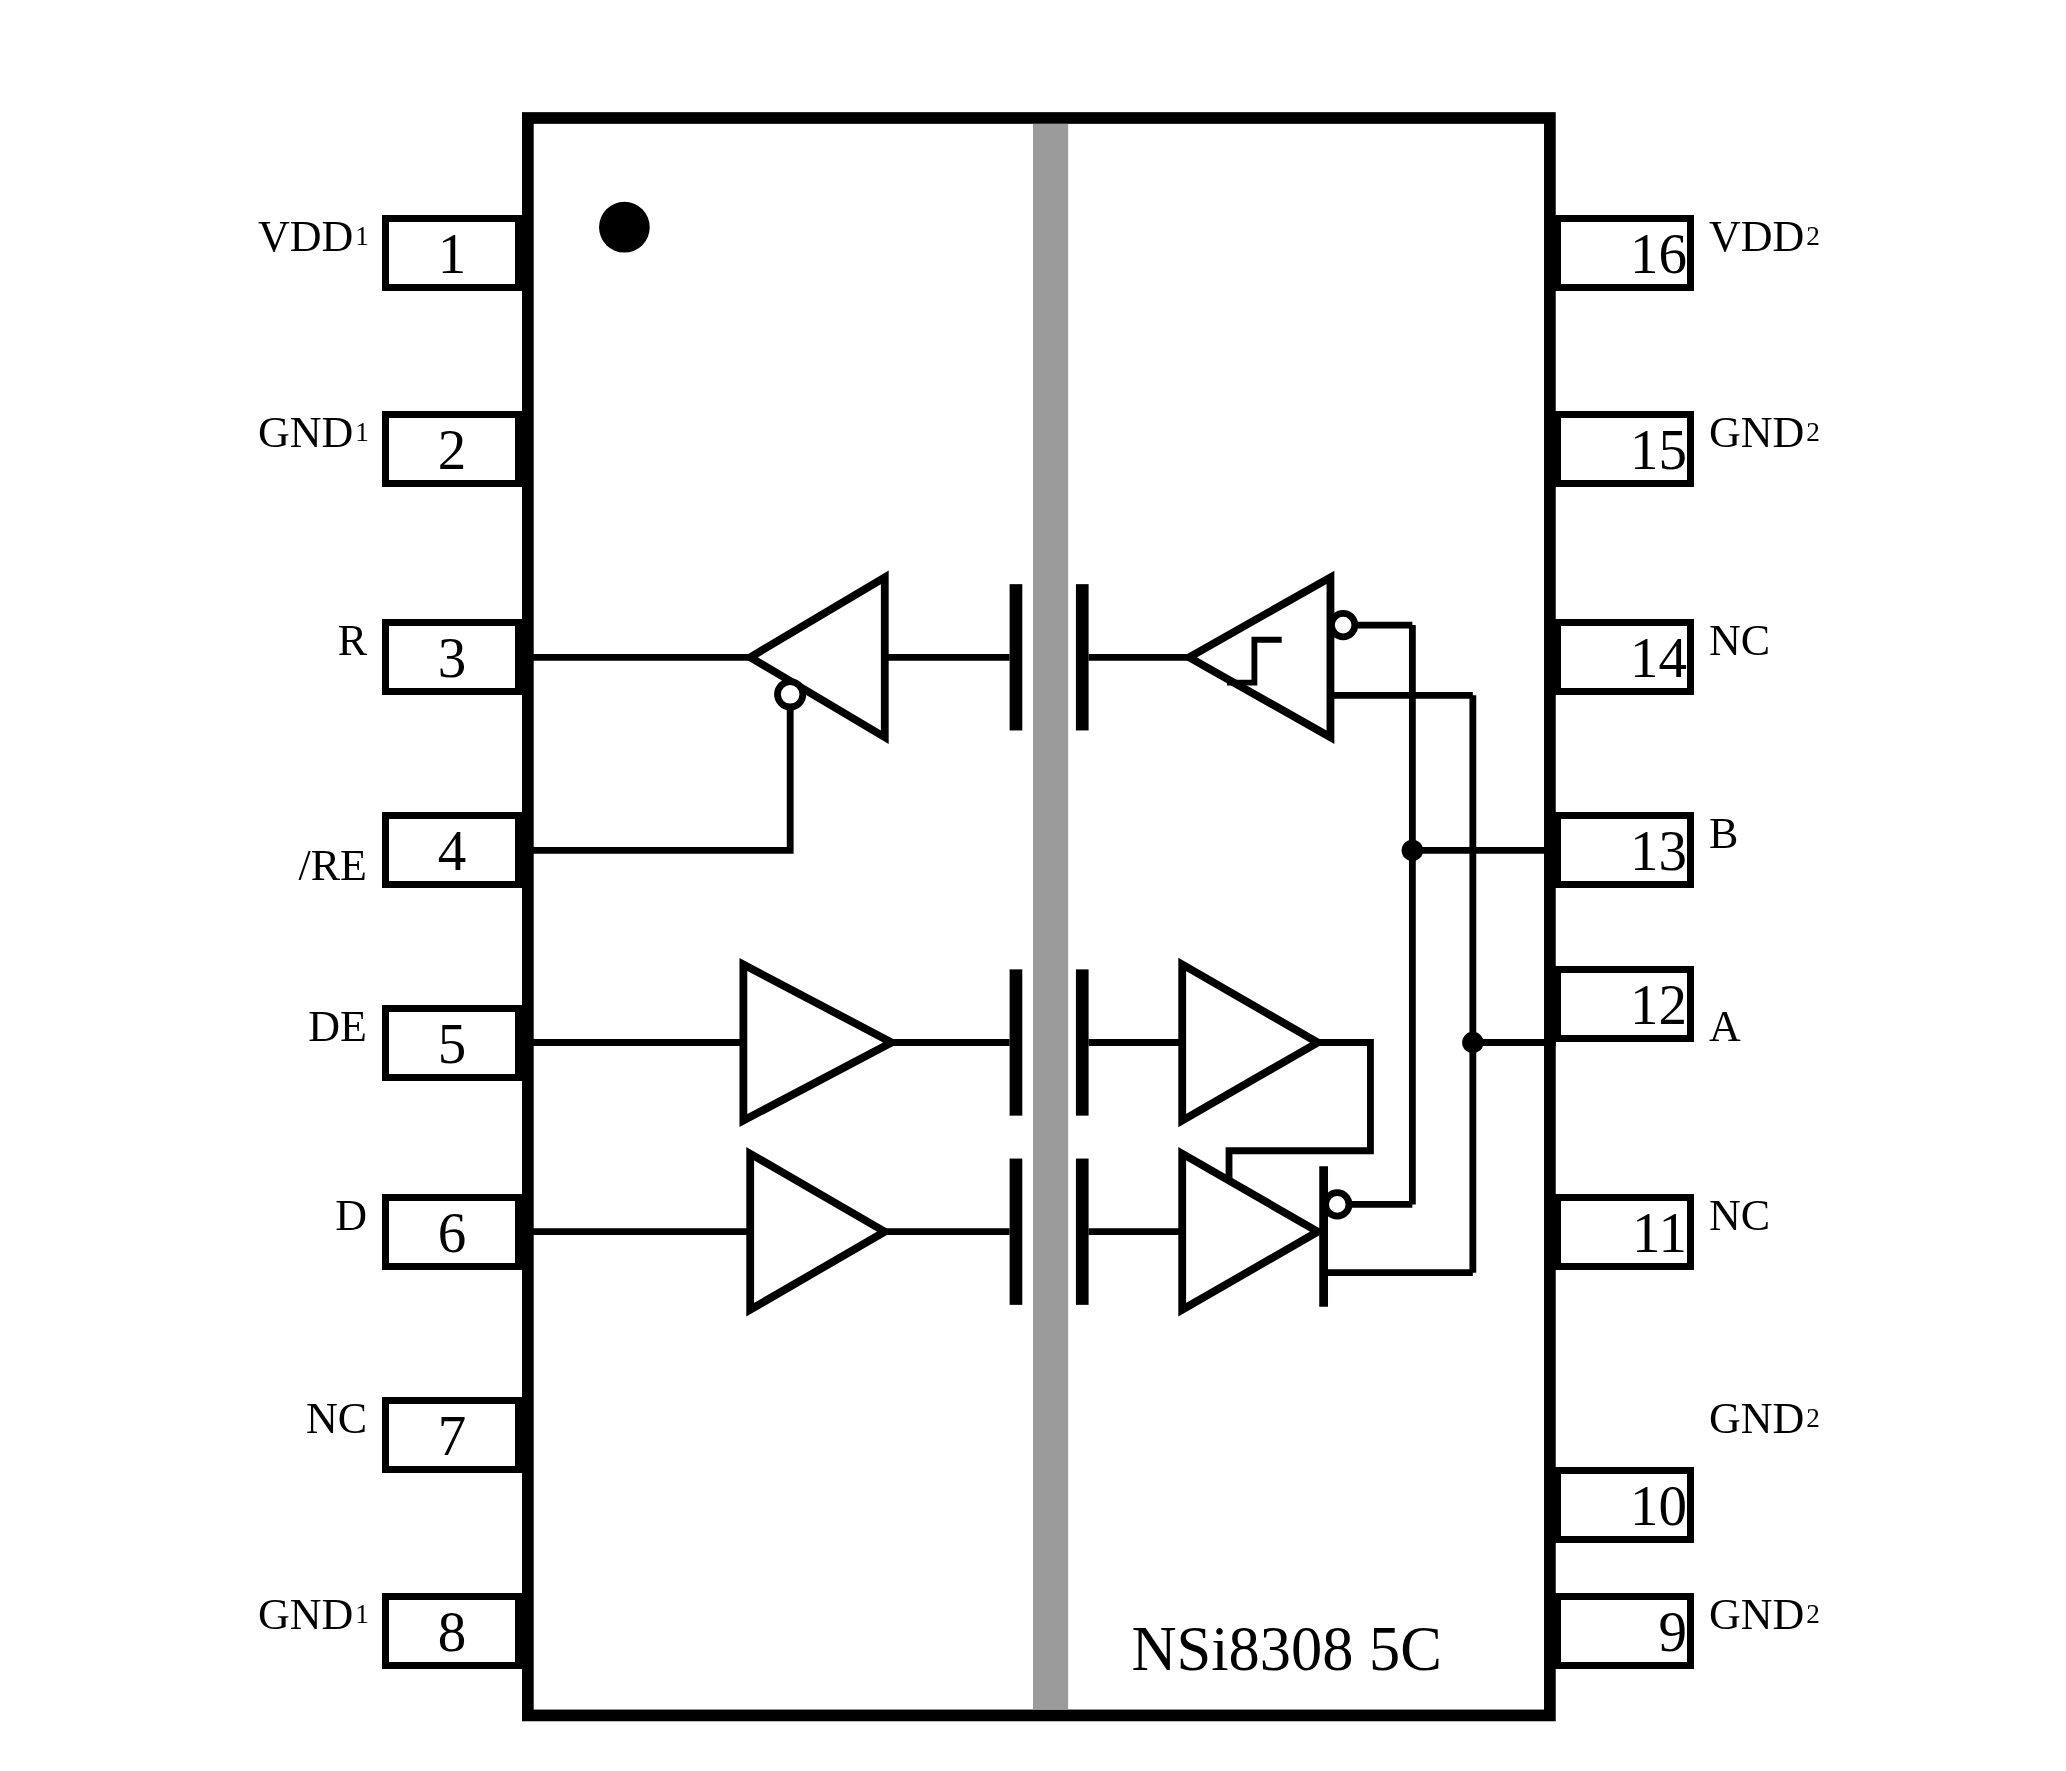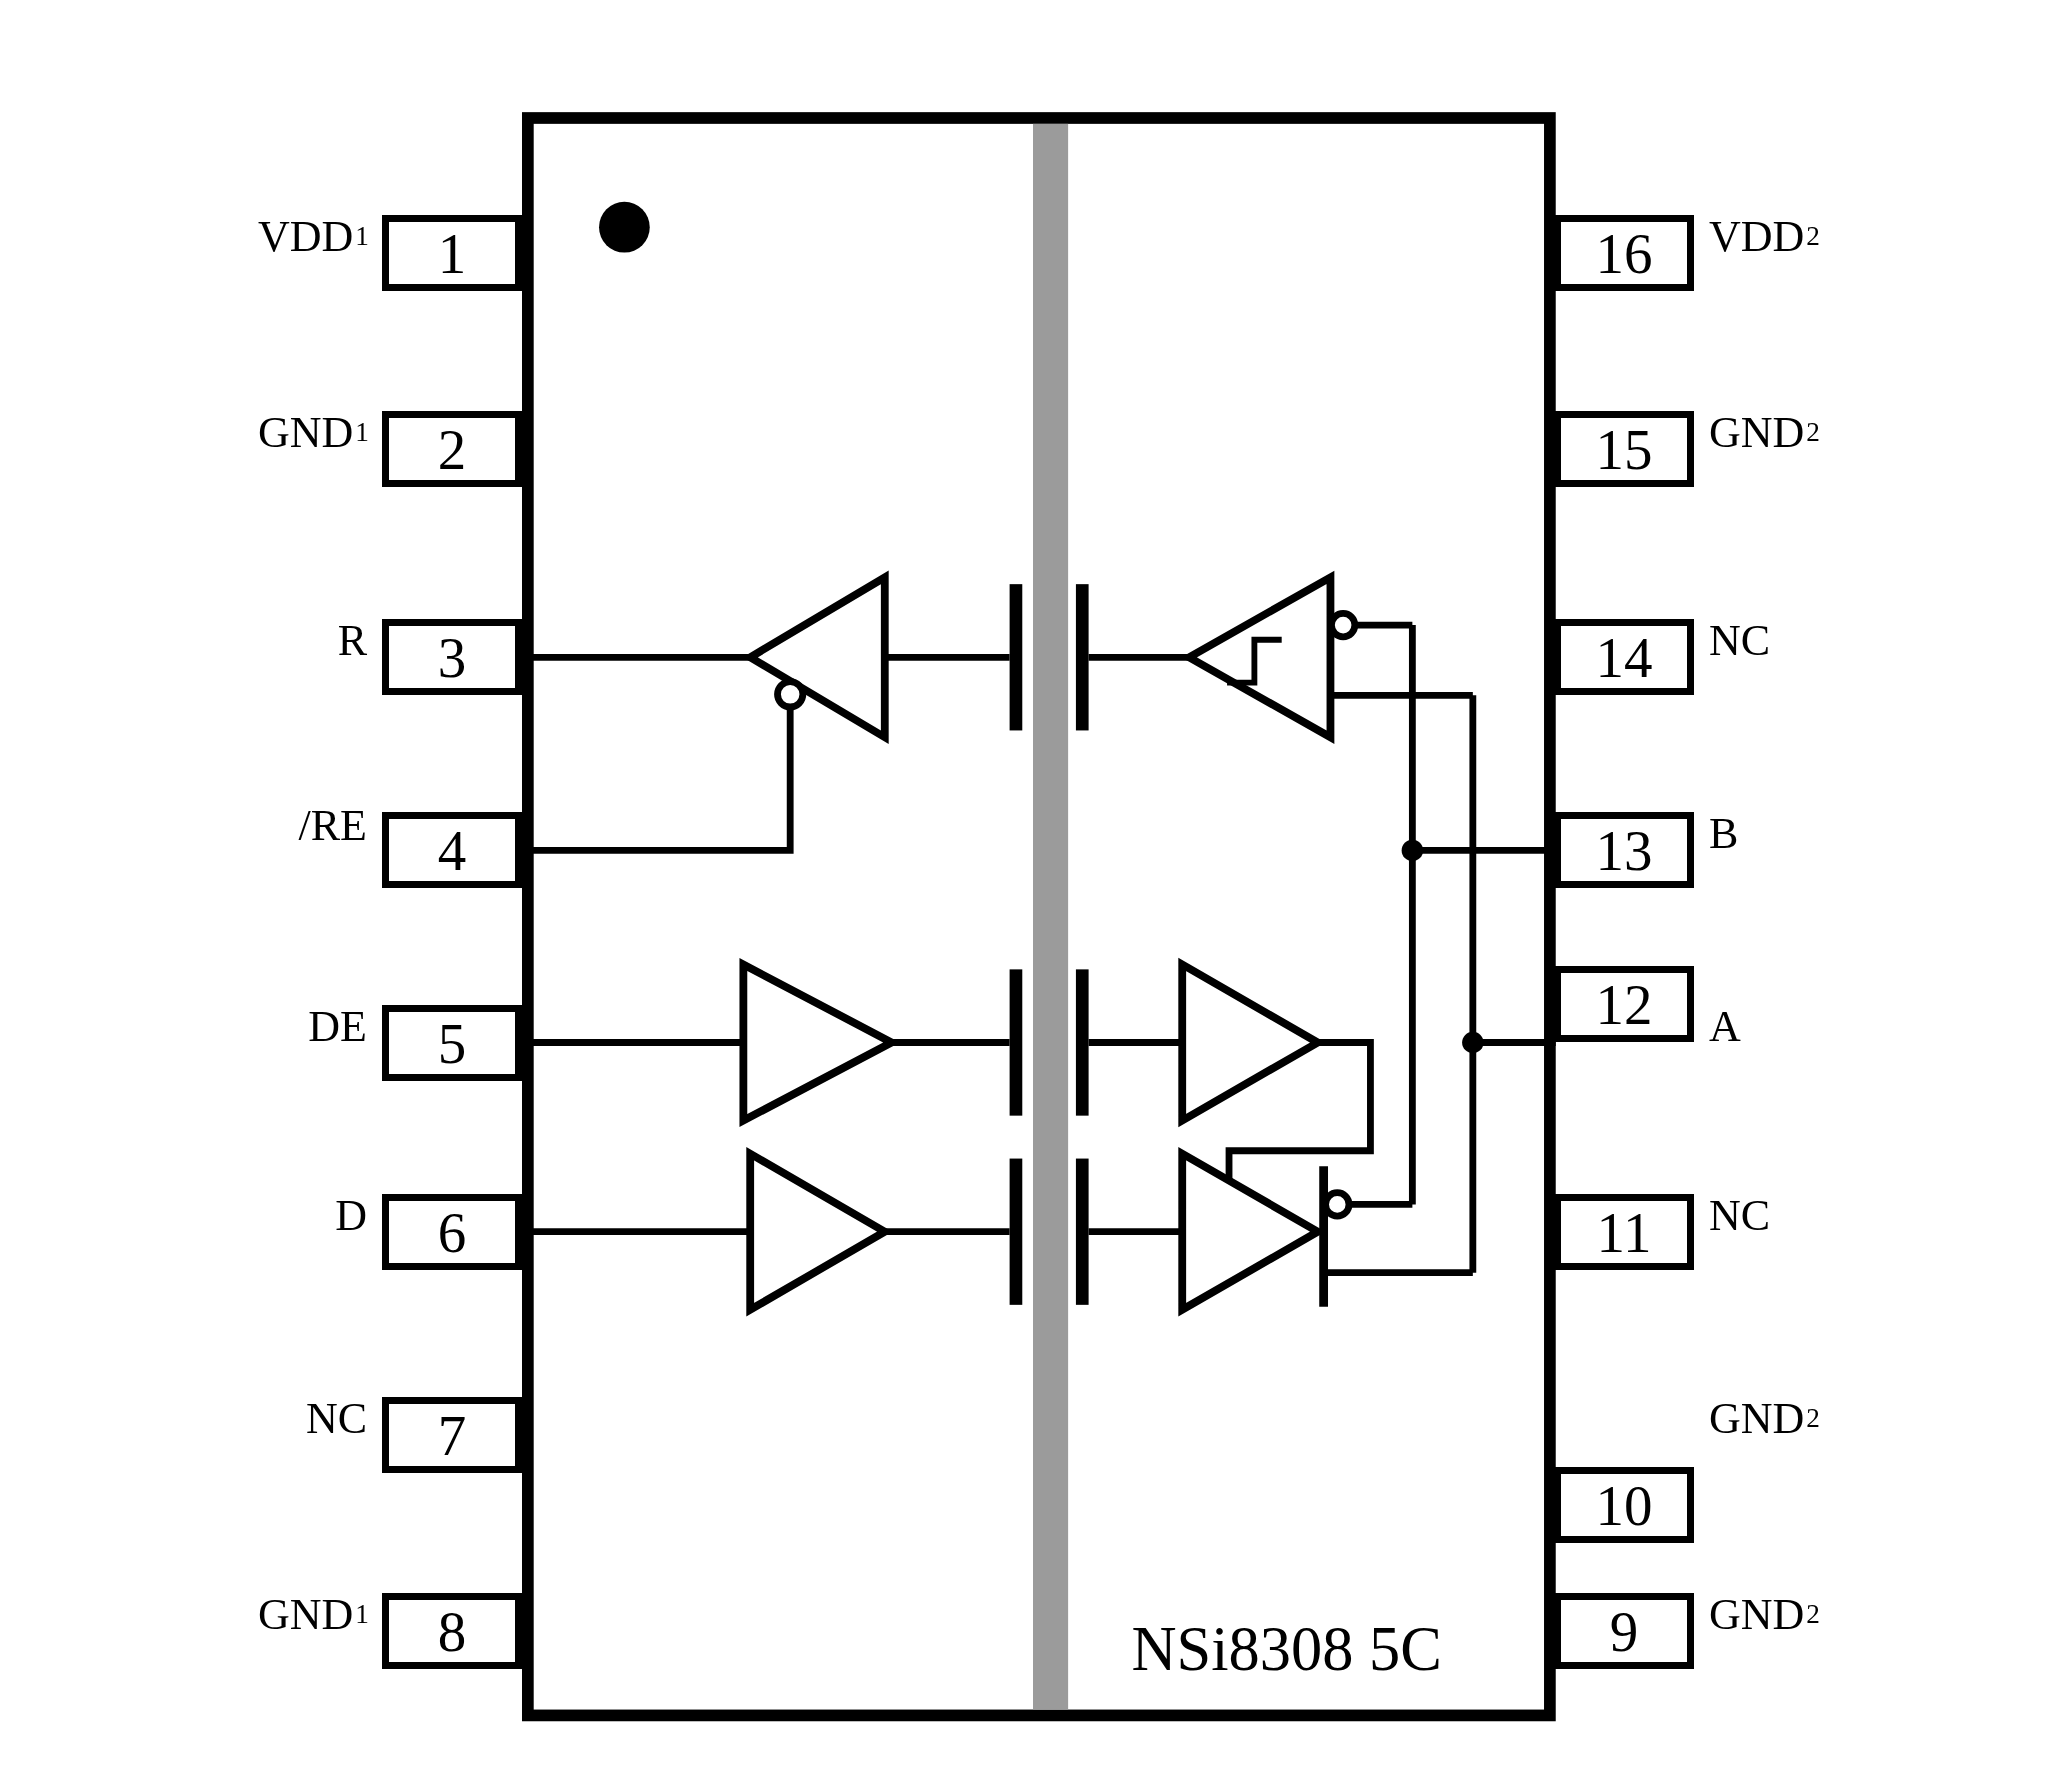--- a/index.html
+++ b/index.html
@@ -21,21 +21,21 @@
     height:76px;
     background:#ffffff;
     border:7.8px solid #000;
     display:flex;
     align-items:center;
     justify-content:center;
     font-size:57px;
     line-height:1;
   }
   .pin-box.left  { left:382px; }
-  .pin-box.right { left:1554px; }
+  .pin-box.right { left:1554px;justify-content:flex-end; }
 
   .pin-label {
     position:absolute;
     height:76px;
     display:flex;
     font-size:44px;
     line-height:1;
     white-space:nowrap;
   }
   .pin-label.left  { left:0;     width:369px; justify-content:flex-end; }
@@ -143,21 +143,21 @@
     </div>
 
   <div class="pin-label left" style="top:619px">
       <span>R</span>
       <span class="sub"></span>
     </div>
   <div class="pin-box left" style="top:619px">
       <span>3</span>
     </div>
 
-  <div class="pin-label left" style="top:804px">
+  <div class="pin-label left" style="top:844px">
       <span>/RE</span>
       <span class="sub"></span>
     </div>
   <div class="pin-box left" style="top:812px">
       <span>4</span>
     </div>
 
   <div class="pin-label left" style="top:1005px">
       <span>DE</span>
       <span class="sub"></span>

